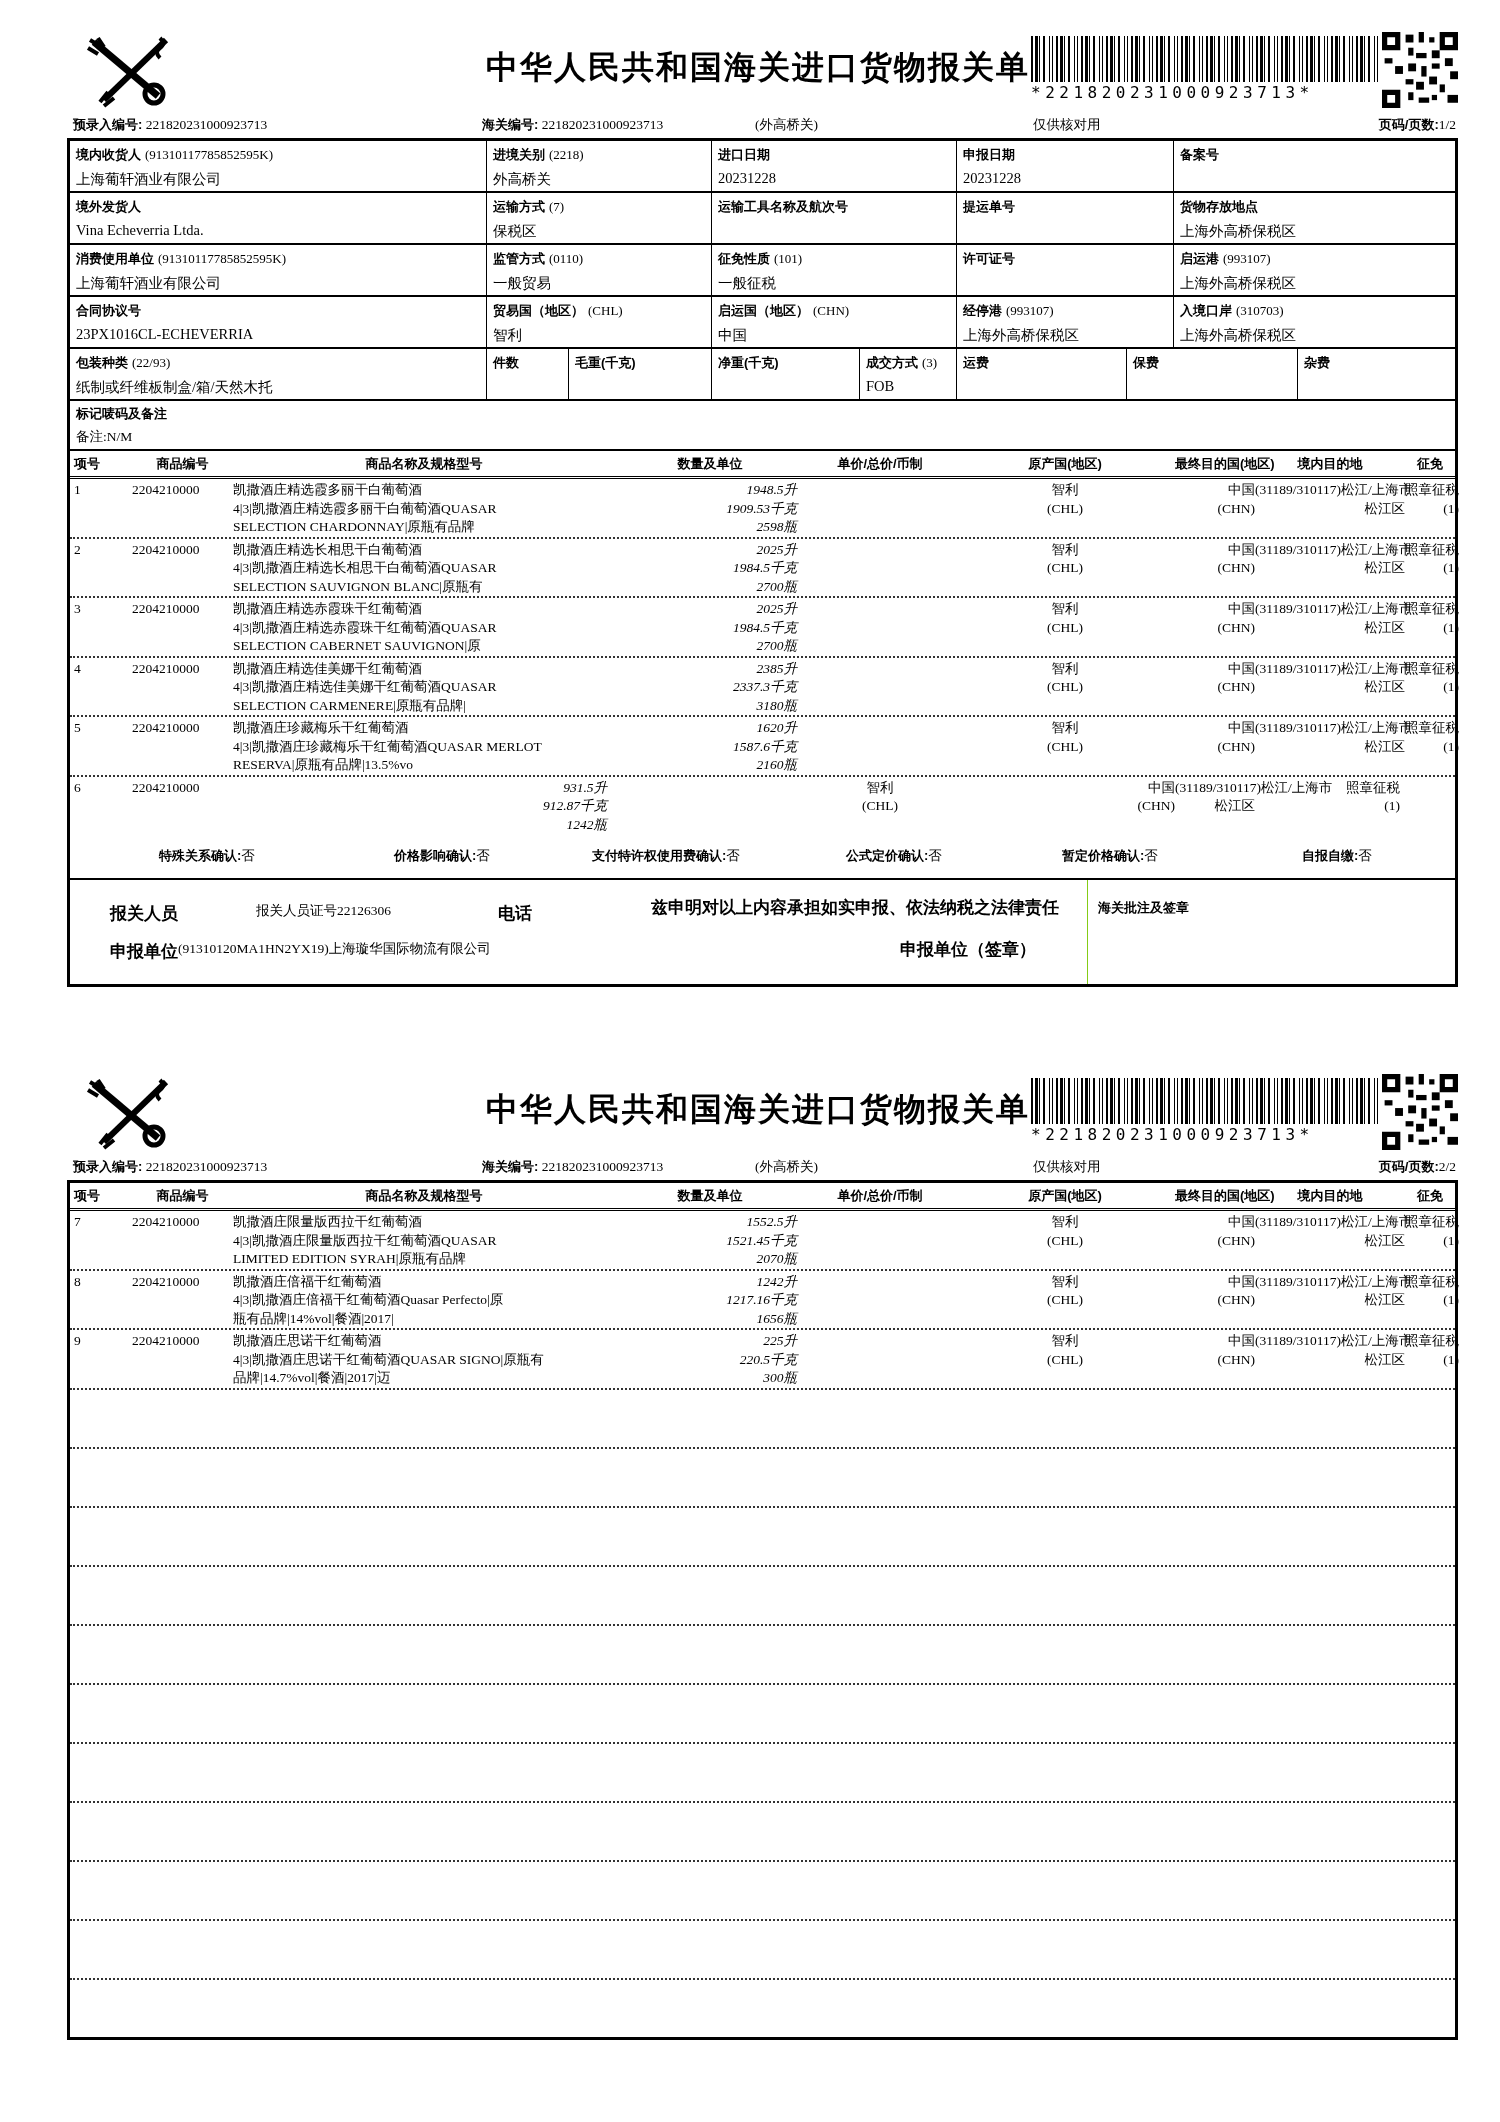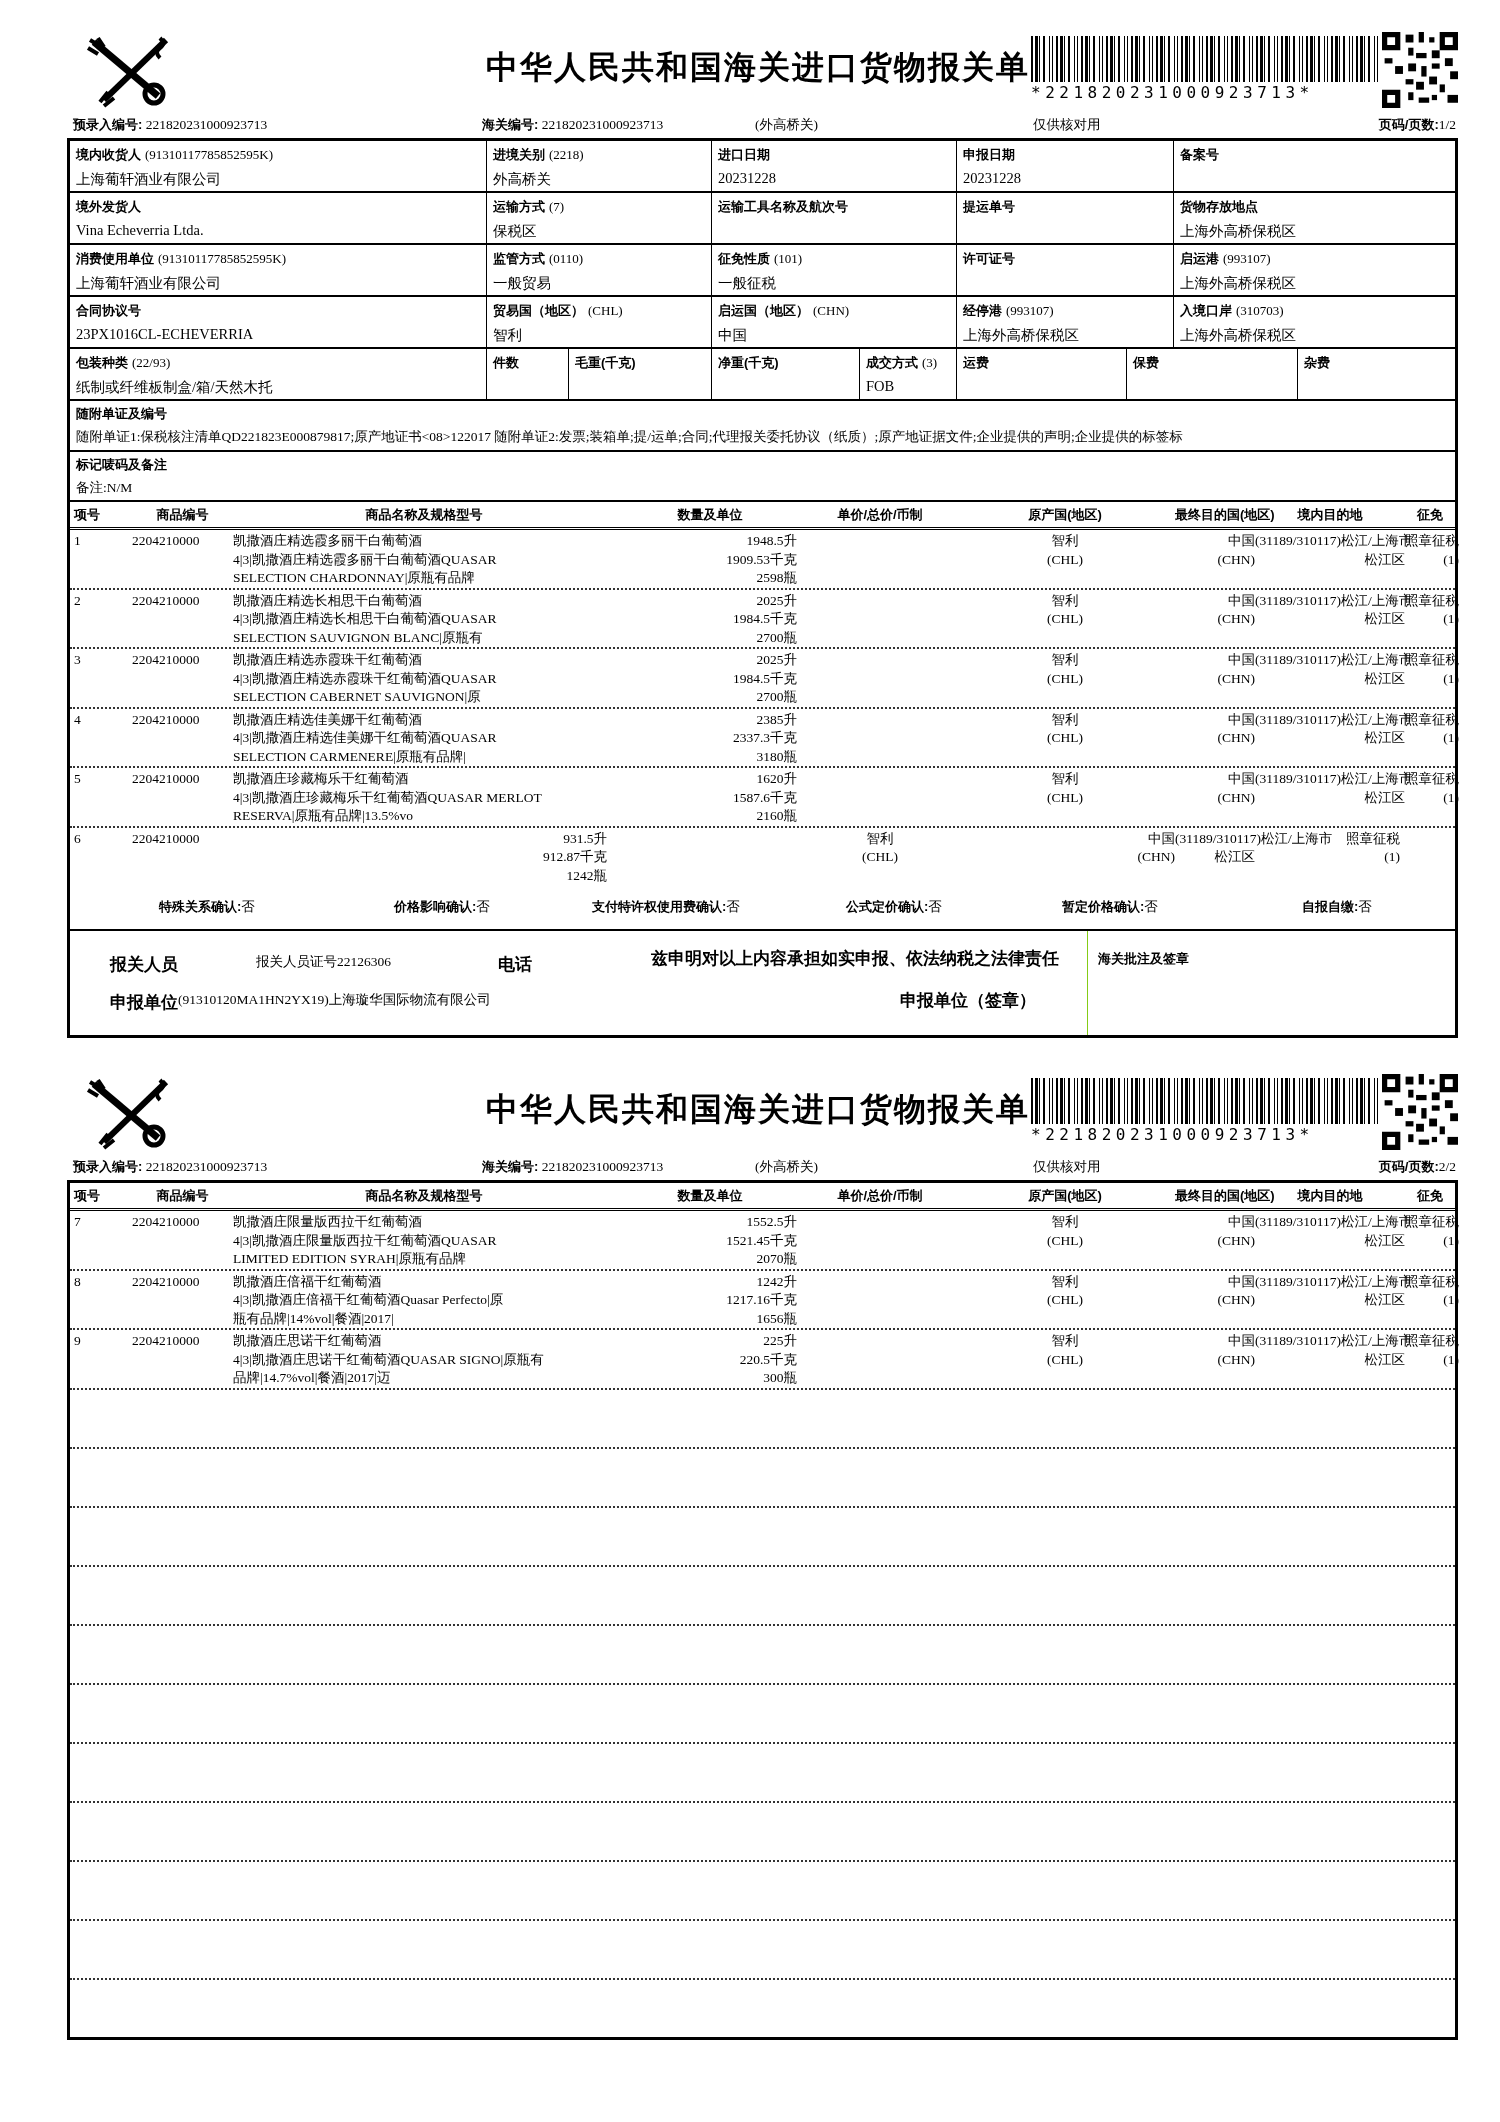--- a/index.html
+++ b/index.html
@@ -41,21 +41,21 @@
   .goods-head{display:grid;grid-template-columns:62px 101px 382px 190px 150px 220px 80px 150px auto;
       border-bottom:3px double #000;padding:4px 0 3px;
       font-family:"Liberation Sans","DejaVu Sans",sans-serif;font-weight:bold;font-size:13px;}
   .goods-head>div{text-align:center;white-space:nowrap;}
   .goods-head>div:first-child{text-align:left;padding-left:4px;}
   .g-row{display:grid;grid-template-columns:62px 101px 382px 190px 150px 220px 80px 150px auto;
       min-height:57px;font-size:13.5px;line-height:18.5px;padding-top:2px;box-sizing:border-box;}
   .g-row + .g-row{border-top:2px dotted #333;}
   .gc{overflow:visible;white-space:nowrap;}
   .c-no{padding-left:4px;}
-  .c-qty{text-align:right;padding-right:8px;}
+  .c-qty{text-align:right;padding-right:8px;font-style:italic;}
   .c-price{text-align:center;}
   .c-origin{text-align:center;}
   .c-final{text-align:right;}
   .c-dom{text-align:right;}
   .c-tax{text-align:right;padding-right:5px;}
   .e-row{height:57px;border-top:2px dotted #333;}
   
   .confirm-row{position:relative;height:44px;border-bottom:2px solid #000;font-size:13.5px;}
   .confirm-row .ci{position:absolute;top:13px;white-space:nowrap;}
   .confirm-row b{font-family:"Liberation Sans","DejaVu Sans",sans-serif;font-size:13px;}
@@ -161,24 +161,20 @@
         <div class="cell"><span class="lbl">包装种类</span> <span class="code">(22/93)</span><div class="val">纸制或纤维板制盒/箱/天然木托</div></div>
         <div class="cell"><span class="lbl">件数</span></div>
         <div class="cell"><span class="lbl">毛重(千克)</span></div>
         <div class="cell"><span class="lbl">净重(千克)</span></div>
         <div class="cell"><span class="lbl">成交方式</span> <span class="code">(3)</span><div class="val">FOB</div></div>
         <div class="cell"><span class="lbl">运费</span></div>
         <div class="cell"><span class="lbl">保费</span></div>
         <div class="cell"><span class="lbl">杂费</span></div>
       </div>
 
-      <div class="docs-row">
-        <span class="lbl">随附单证及编号</span>
-        <div class="docs-text">随附单证1:保税核注清单QD221823E000879817;原产地证书&lt;08&gt;122017 随附单证2:发票;装箱单;提/运单;合同;代理报关委托协议（纸质）;原产地证据文件;企业提供的声明;企业提供的标签标</div>
-      </div>
 
       <div class="marks-row">
         <span class="lbl">标记唛码及备注</span>
         <div class="docs-text">备注:N/M</div>
       </div>
 
       <div class="goods-head">
         <div>项号</div>
         <div>商品编号</div>
         <div>商品名称及规格型号</div>

